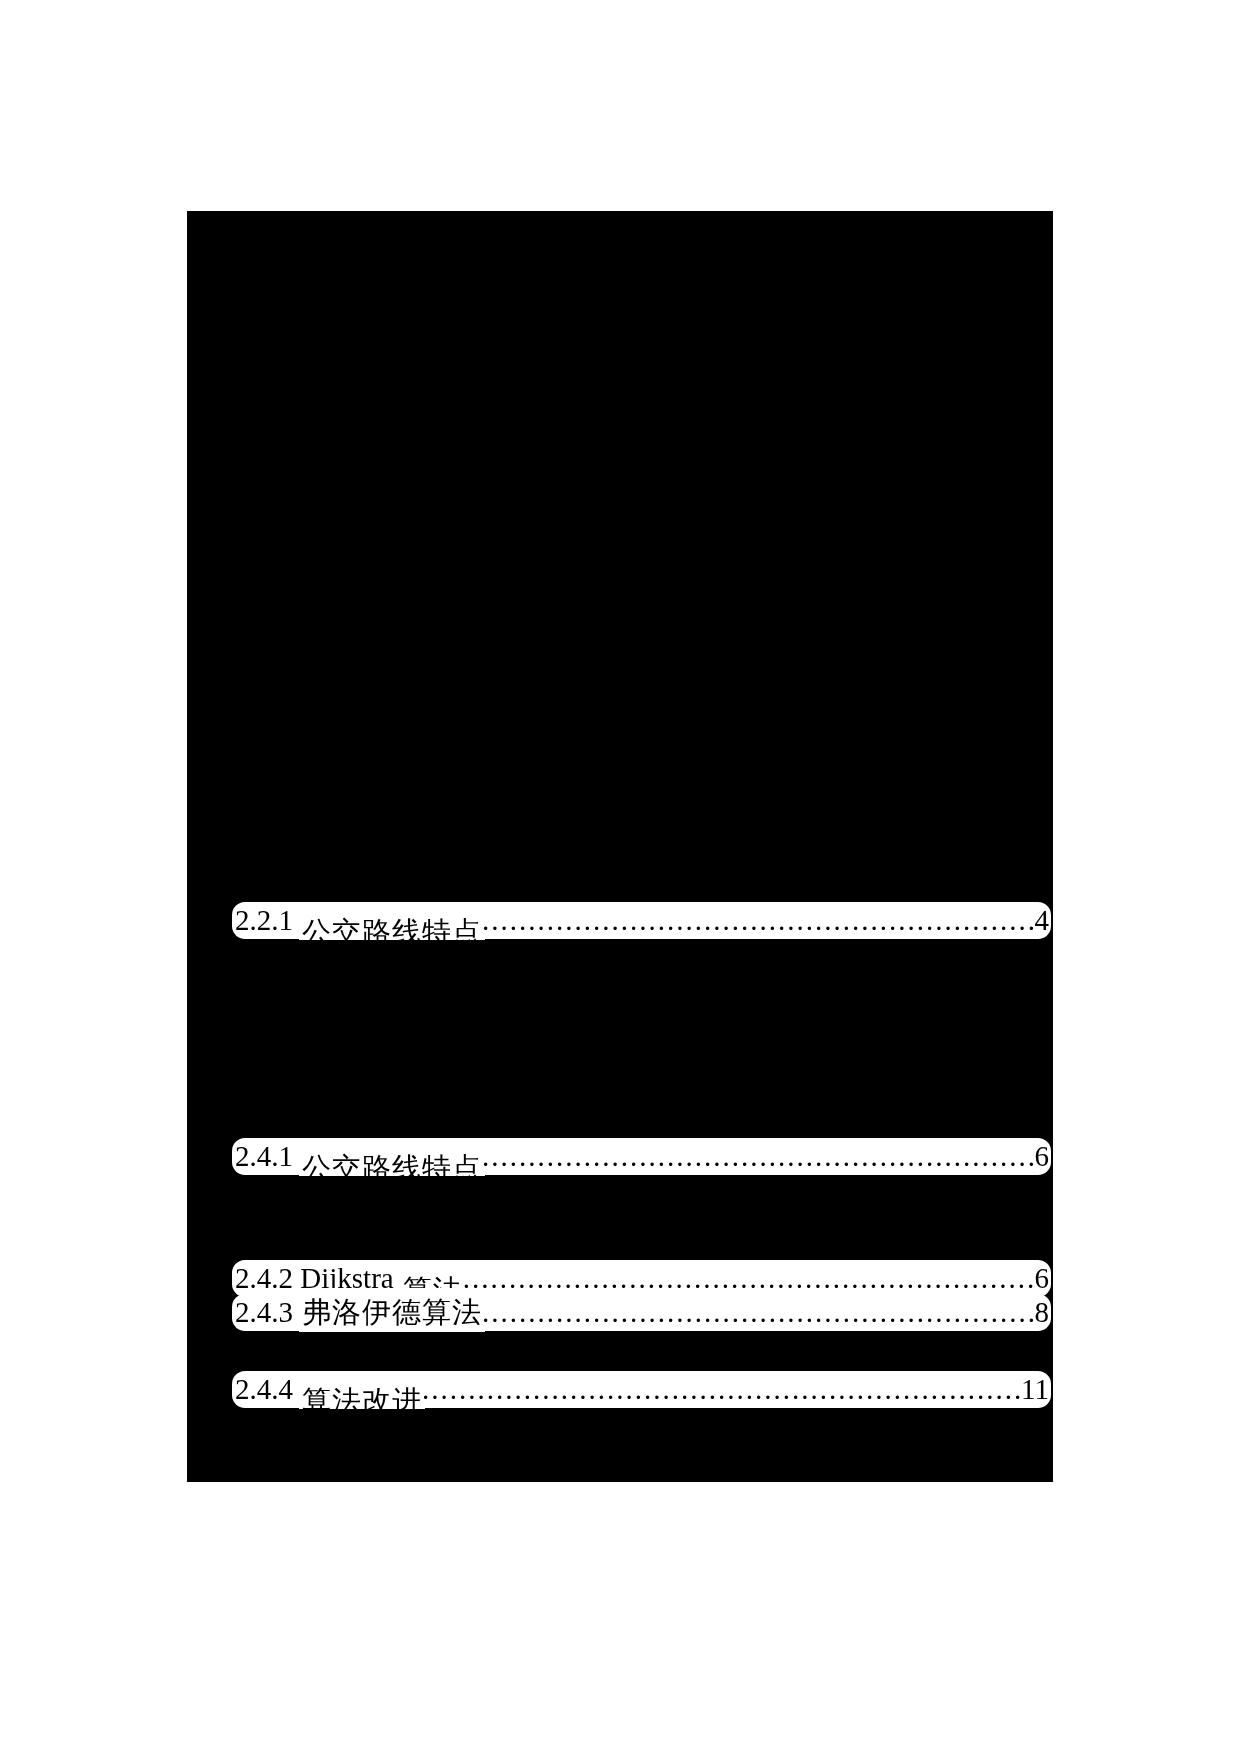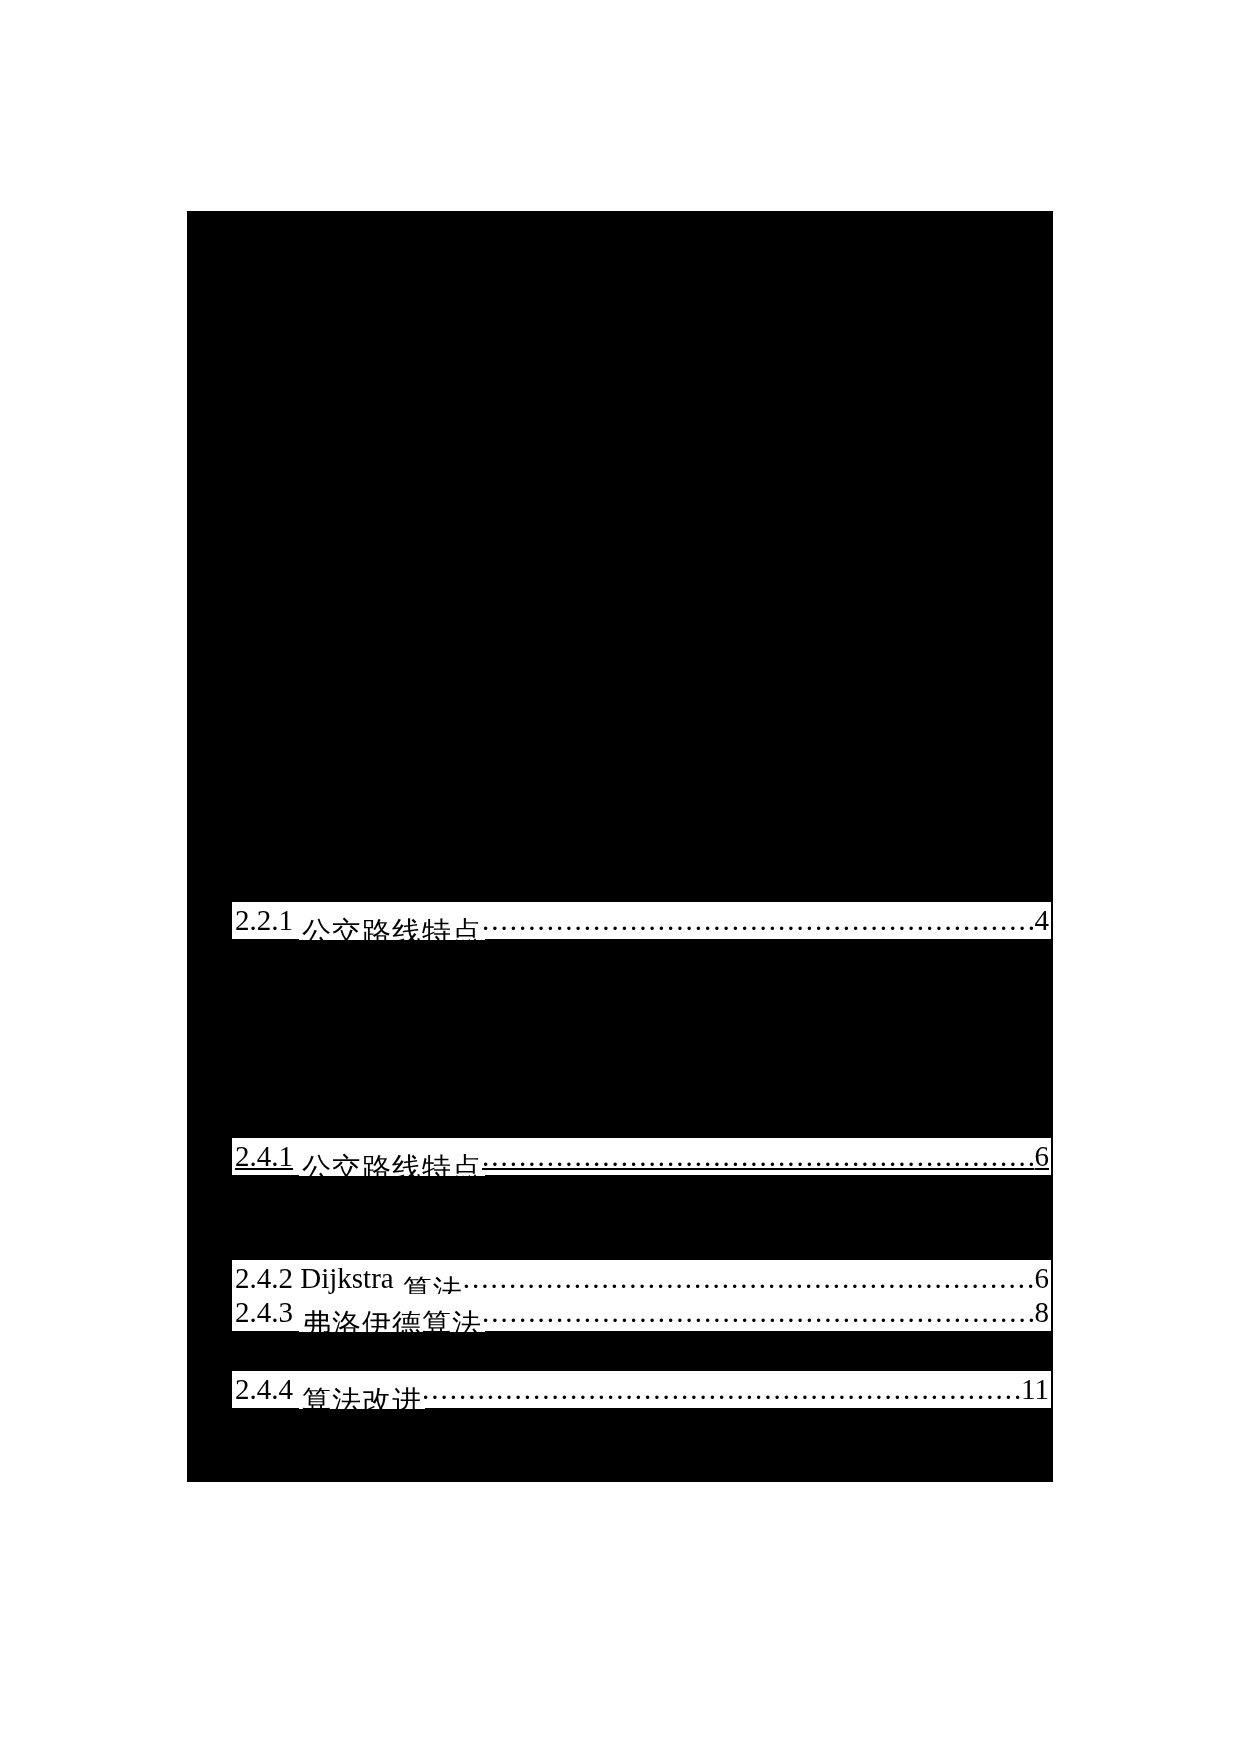--- a/index.html
+++ b/index.html
@@ -30,20 +30,21 @@
     width: 819px;
     height: 37px;
     background: #ffffff;
     z-index: 2;
     display: flex;
     align-items: stretch;
     font-size: 29px;
     line-height: 37px;
     color: #000000;
     white-space: nowrap;
+    border-radius: 13px;
   }
   .toc-line .prefix {
     flex: 0 0 auto;
     padding: 0 9px 0 3px;
   }
   .toc-line .cjk {
     flex: 0 0 auto;
     position: relative;
     letter-spacing: 1px;
     margin-top: 12px;
@@ -64,23 +65,23 @@
     min-width: 0;
     overflow: hidden;
     letter-spacing: 2px;
   }
   .toc-line .pagenum {
     flex: 0 0 auto;
     padding: 0 2px 0 1px;
     text-align: right;
   }
   .line-1 { top: 902px; }
-  .line-2 { top: 1138px; text-decoration: underline; }
+  .line-2 { top: 1138px; }
   .line-3 { top: 1260px; }
-  .line-4 { top: 1294px; }
+  .line-4 { top: 1294px; align-items: flex-end; }
   .line-5 { top: 1371px; justify-content: space-between; }
 </style>
 </head>
 <body>
 
 <div class="page">
 
   <div class="redaction"></div>
 
   <div class="toc-line line-1">

